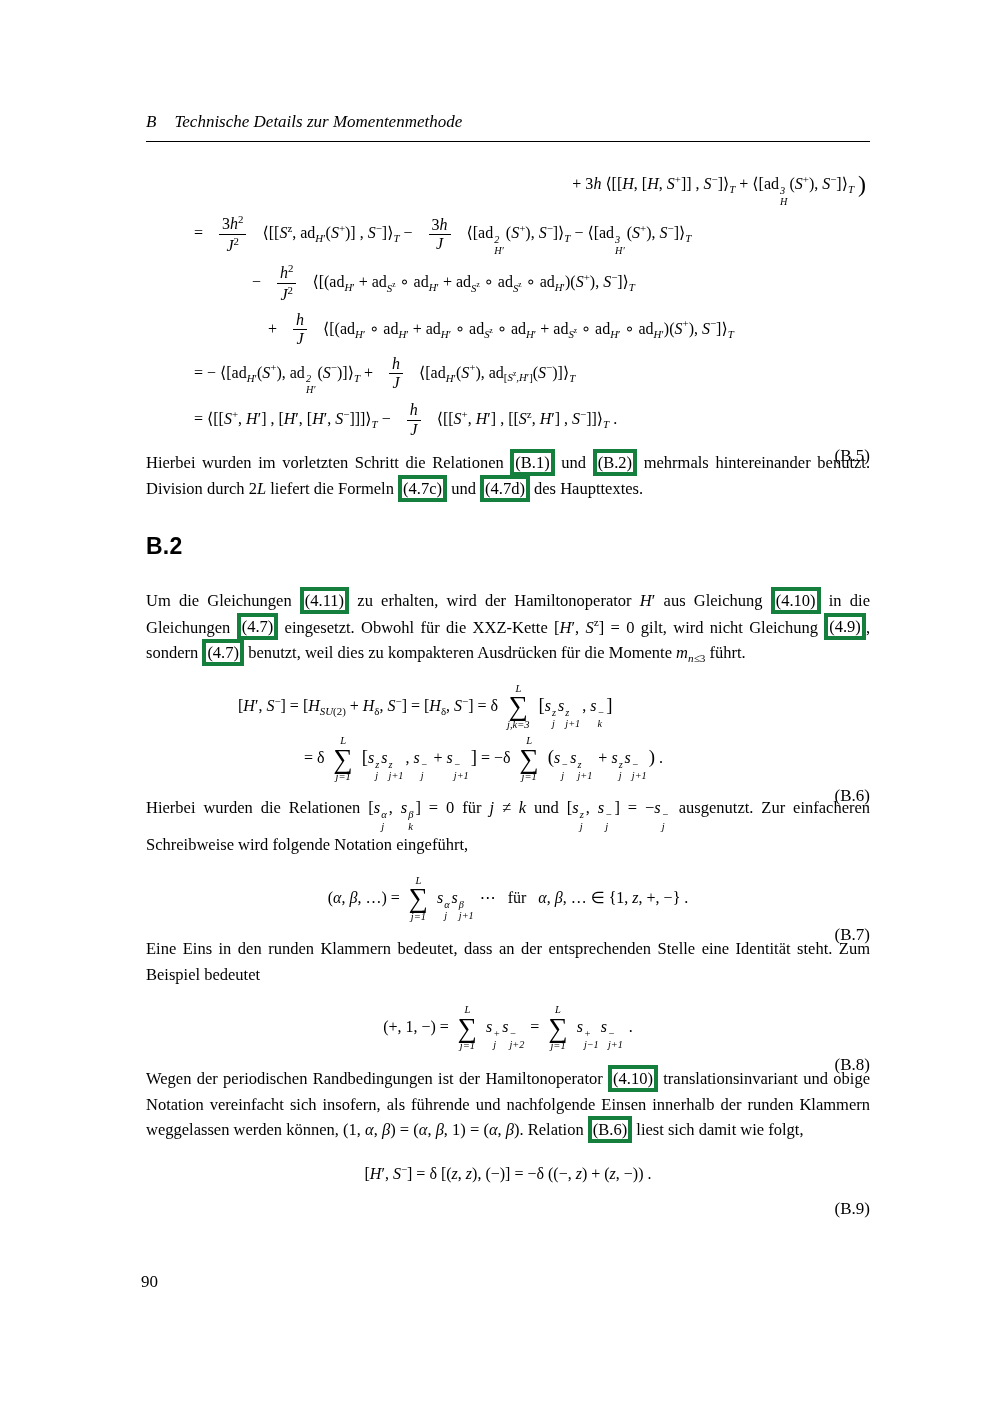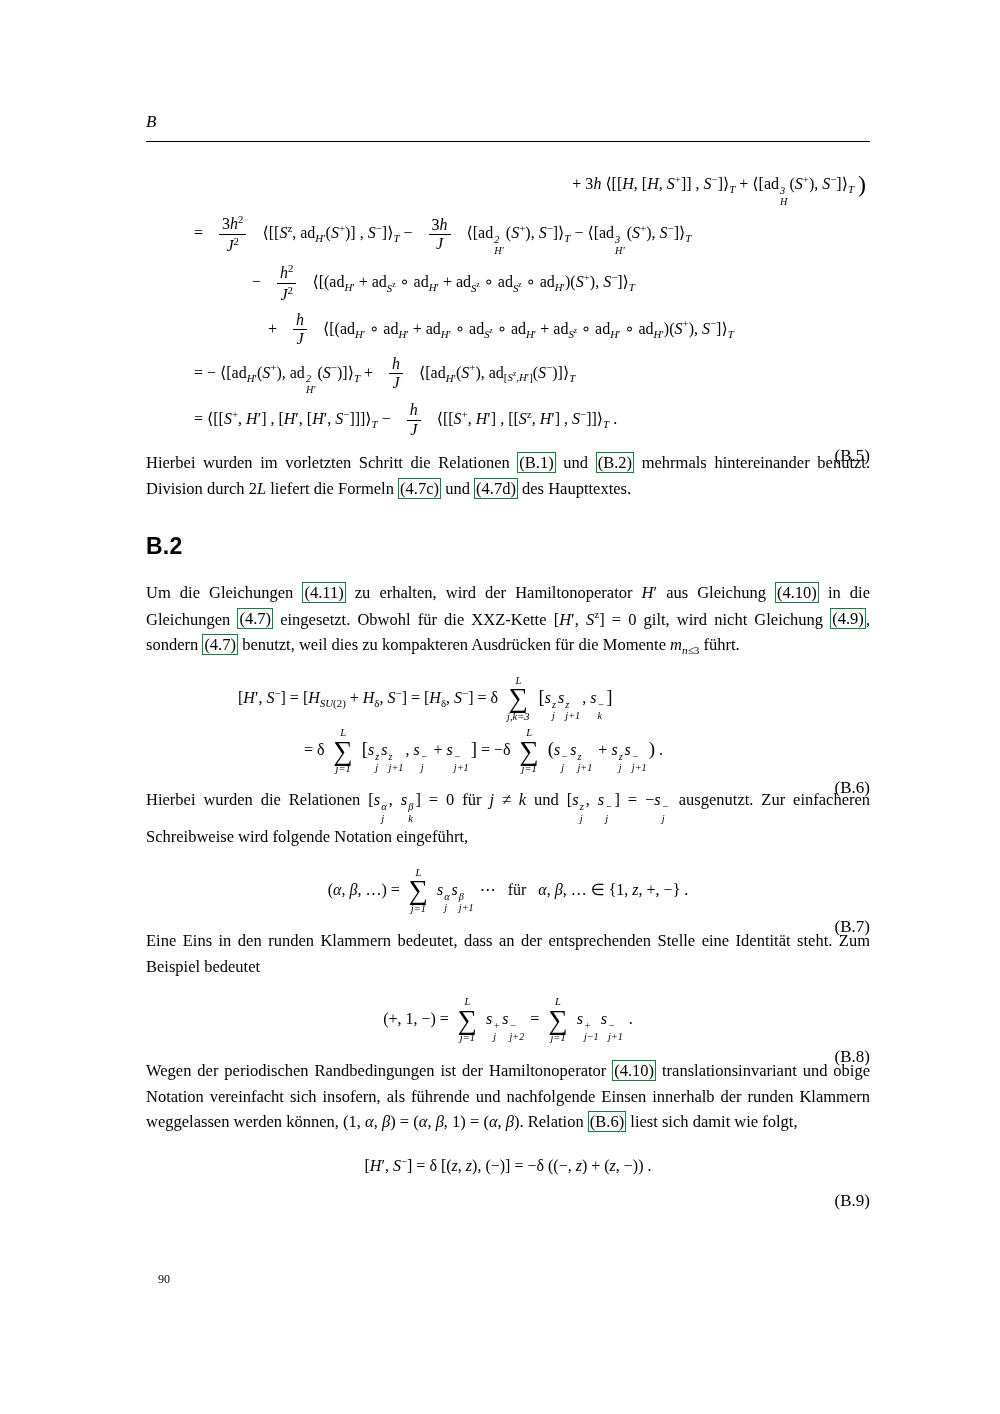--- a/index.html
+++ b/index.html
@@ -16,21 +16,21 @@
     border-bottom:1.2px solid #000;padding-bottom:9px;
   }
 
   
   p.body{text-align:justify;line-height:1.55;margin:11px 0;}
   p.indent{text-indent:22px;}
 
   
   .section-heading{
     font-family:"Liberation Sans",sans-serif;font-weight:bold;font-size:23px;
-    margin:32px 0 20px;display:flex;gap:24px;letter-spacing:0.2px;
+    margin:32px 0 28px;display:flex;gap:24px;letter-spacing:0.2px;
   }
 
   
   .eq{position:relative;font-size:16px;}
   .eq-line{margin:6px 0;white-space:nowrap;position:relative;line-height:1.5;}
   .eq-tag{position:absolute;right:0;top:50%;transform:translateY(-50%);font-size:17px;margin-top:36px;}
   .eq.b5{margin:24px 0 10px;}
   .eq.b5 .l1{text-align:right;padding-right:4px;}
   .eq.b5 .l2{padding-left:48px;}
   .eq.b5 .l3{padding-left:106px;}
@@ -58,31 +58,32 @@
   }
 
   
   .sum{display:inline-flex;flex-direction:column;align-items:center;vertical-align:middle;line-height:1;margin:0 5px;}
   .sum .sl{font-size:10.5px;font-style:italic;}
   .sum .sg{font-size:27px;line-height:0.95;}
   .bigp{font-size:1.5em;vertical-align:-0.12em;}
   .bigb{font-size:1.18em;}
 
   
-  .ref{border:1px solid #15803d;padding:0 1px;cursor:pointer;}
-
-  .footer{position:absolute;left:158px;top:1272px;font-size:12px;}
+  .ref{border:4px solid #15803d;padding:0 1px;cursor:pointer;}
+
+  .footer{position:absolute;left:141px;top:1272px;font-size:17px;}
 </style>
 </head>
 <body>
 
 <div class="page">
 
   <div class="running-header">
     <span>B</span>
+    <span>Technische Details zur Momentenmethode</span>
   </div>
 
   <div class="eq b5">
     <div class="eq-line l1">+ 3<i>h</i> ⟨[[<i>H</i>, [<i>H</i>, <i>S</i><sup>+</sup>]] , <i>S</i><sup>−</sup>]⟩<sub><i>T</i></sub> + ⟨[ad<span class="ss">
           <span class="t">3</span>
           <span class="b"><i>H</i></span>
         </span>(<i>S</i><sup>+</sup>), <i>S</i><sup>−</sup>]⟩<sub><i>T</i></sub> <span class="bigp">)</span></div>
     <div class="eq-line l2">= <span class="frac"><span class="fn">3<i>h</i><sup>2</sup></span><span class="fd"><i>J</i><sup>2</sup></span></span> ⟨[[<i>S</i><sup>z</sup>, ad<sub><i>H</i>′</sub>(<i>S</i><sup>+</sup>)] , <i>S</i><sup>−</sup>]⟩<sub><i>T</i></sub> − <span class="frac"><span class="fn">3<i>h</i></span><span class="fd"><i>J</i></span></span> ⟨[ad<span class="ss">
           <span class="t">2</span>
           <span class="b"><i>H</i>′</span>

